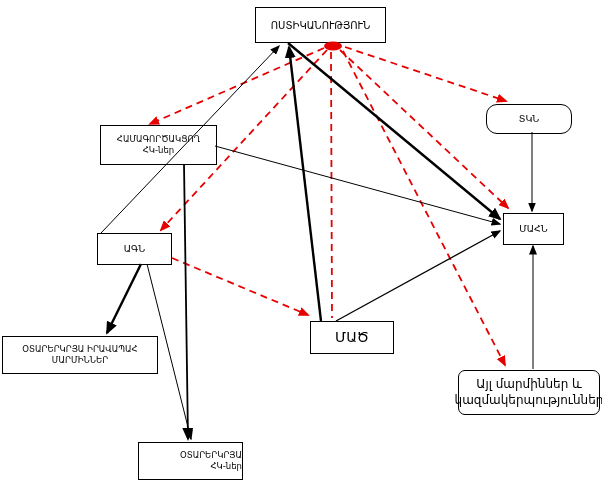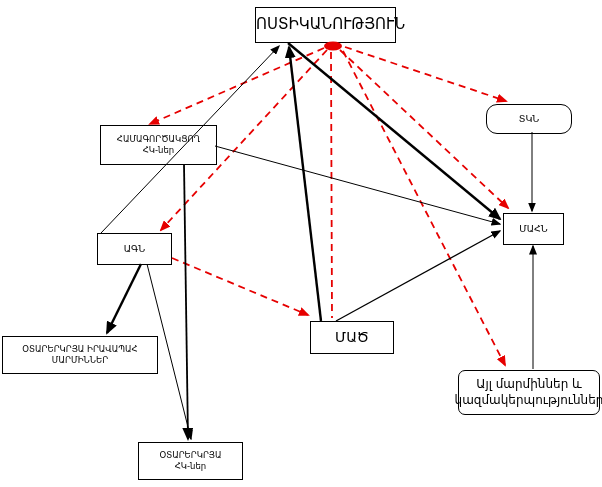--- a/index.html
+++ b/index.html
@@ -17,28 +17,28 @@
   }
   .node{
     position:absolute;z-index:1;
     border:1px solid #000;
     background:#fff;
     display:flex;flex-direction:column;
     align-items:center;justify-content:center;
     text-align:center;
     line-height:1.3;
   }
-  .n-police      {left:255px;top:7px;  width:129px;height:34px;font-size:15px;padding-left:10px;}
+  .n-police      {left:255px;top:7px;  width:129px;height:34px;font-size:10px;}
   .n-coop        {left:100px;top:125px;width:115px;height:38px;font-size:8.5px;}
   .n-tkn         {left:486px;top:104px;width:84px; height:28px;font-size:9.5px;border-radius:11px;}
   .n-agn         {left:97px; top:233px;width:73px; height:30px;font-size:9.5px;}
   .n-mahn        {left:503px;top:213px;width:59px; height:30px;font-size:9.5px;}
   .n-foreign-law {left:2px;  top:336px;width:154px;height:36px;font-size:8.5px;}
   .n-mats        {left:310px;top:321px;width:82px; height:31px;font-size:14px;}
-  .n-foreign-ngo {left:138px;top:442px;width:103px;height:36px;font-size:8.5px;}
+  .n-foreign-ngo {left:138px;top:442px;width:103px;height:36px;font-size:8.5px;align-items:flex-end;}
   .n-other       {left:458px;top:370px;width:140px;height:43px;font-size:12px;border-radius:7px;}
 </style>
 </head>
 <body>
 
 <div class="canvas">
 
   <div class="node n-police">
     <span>ՈՍՏԻԿԱՆՈՒԹՅՈՒՆ</span>
   </div>

